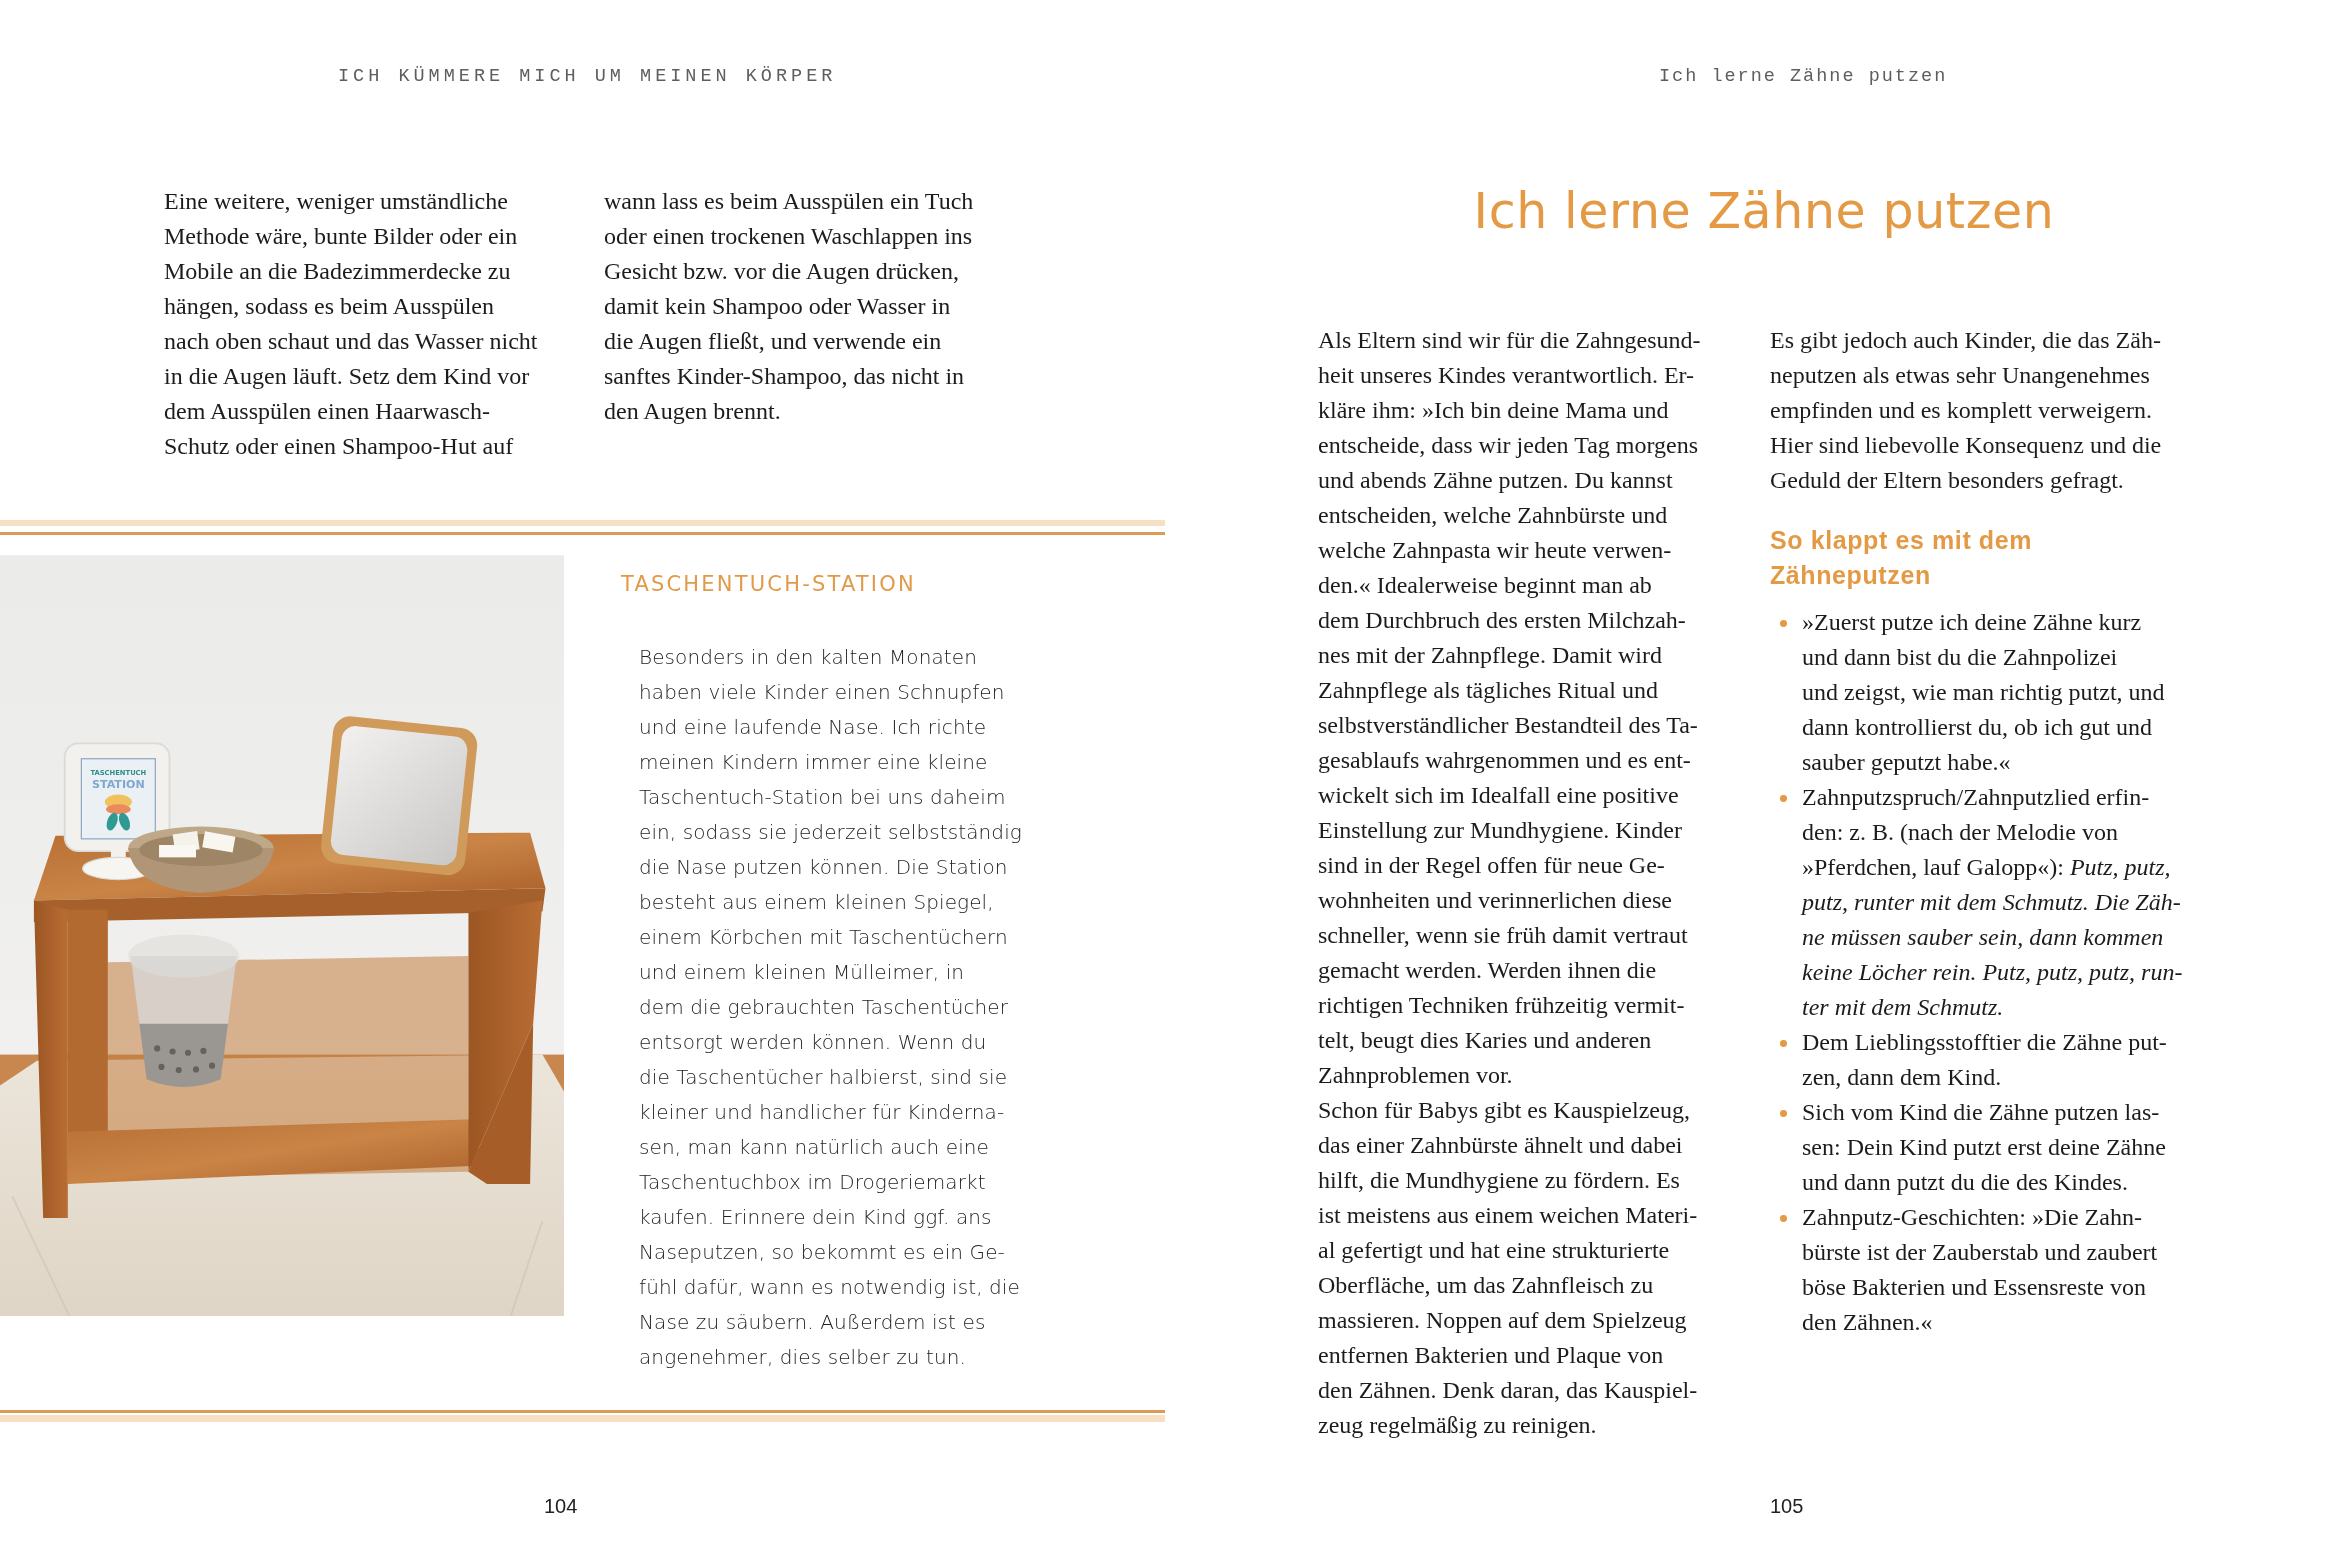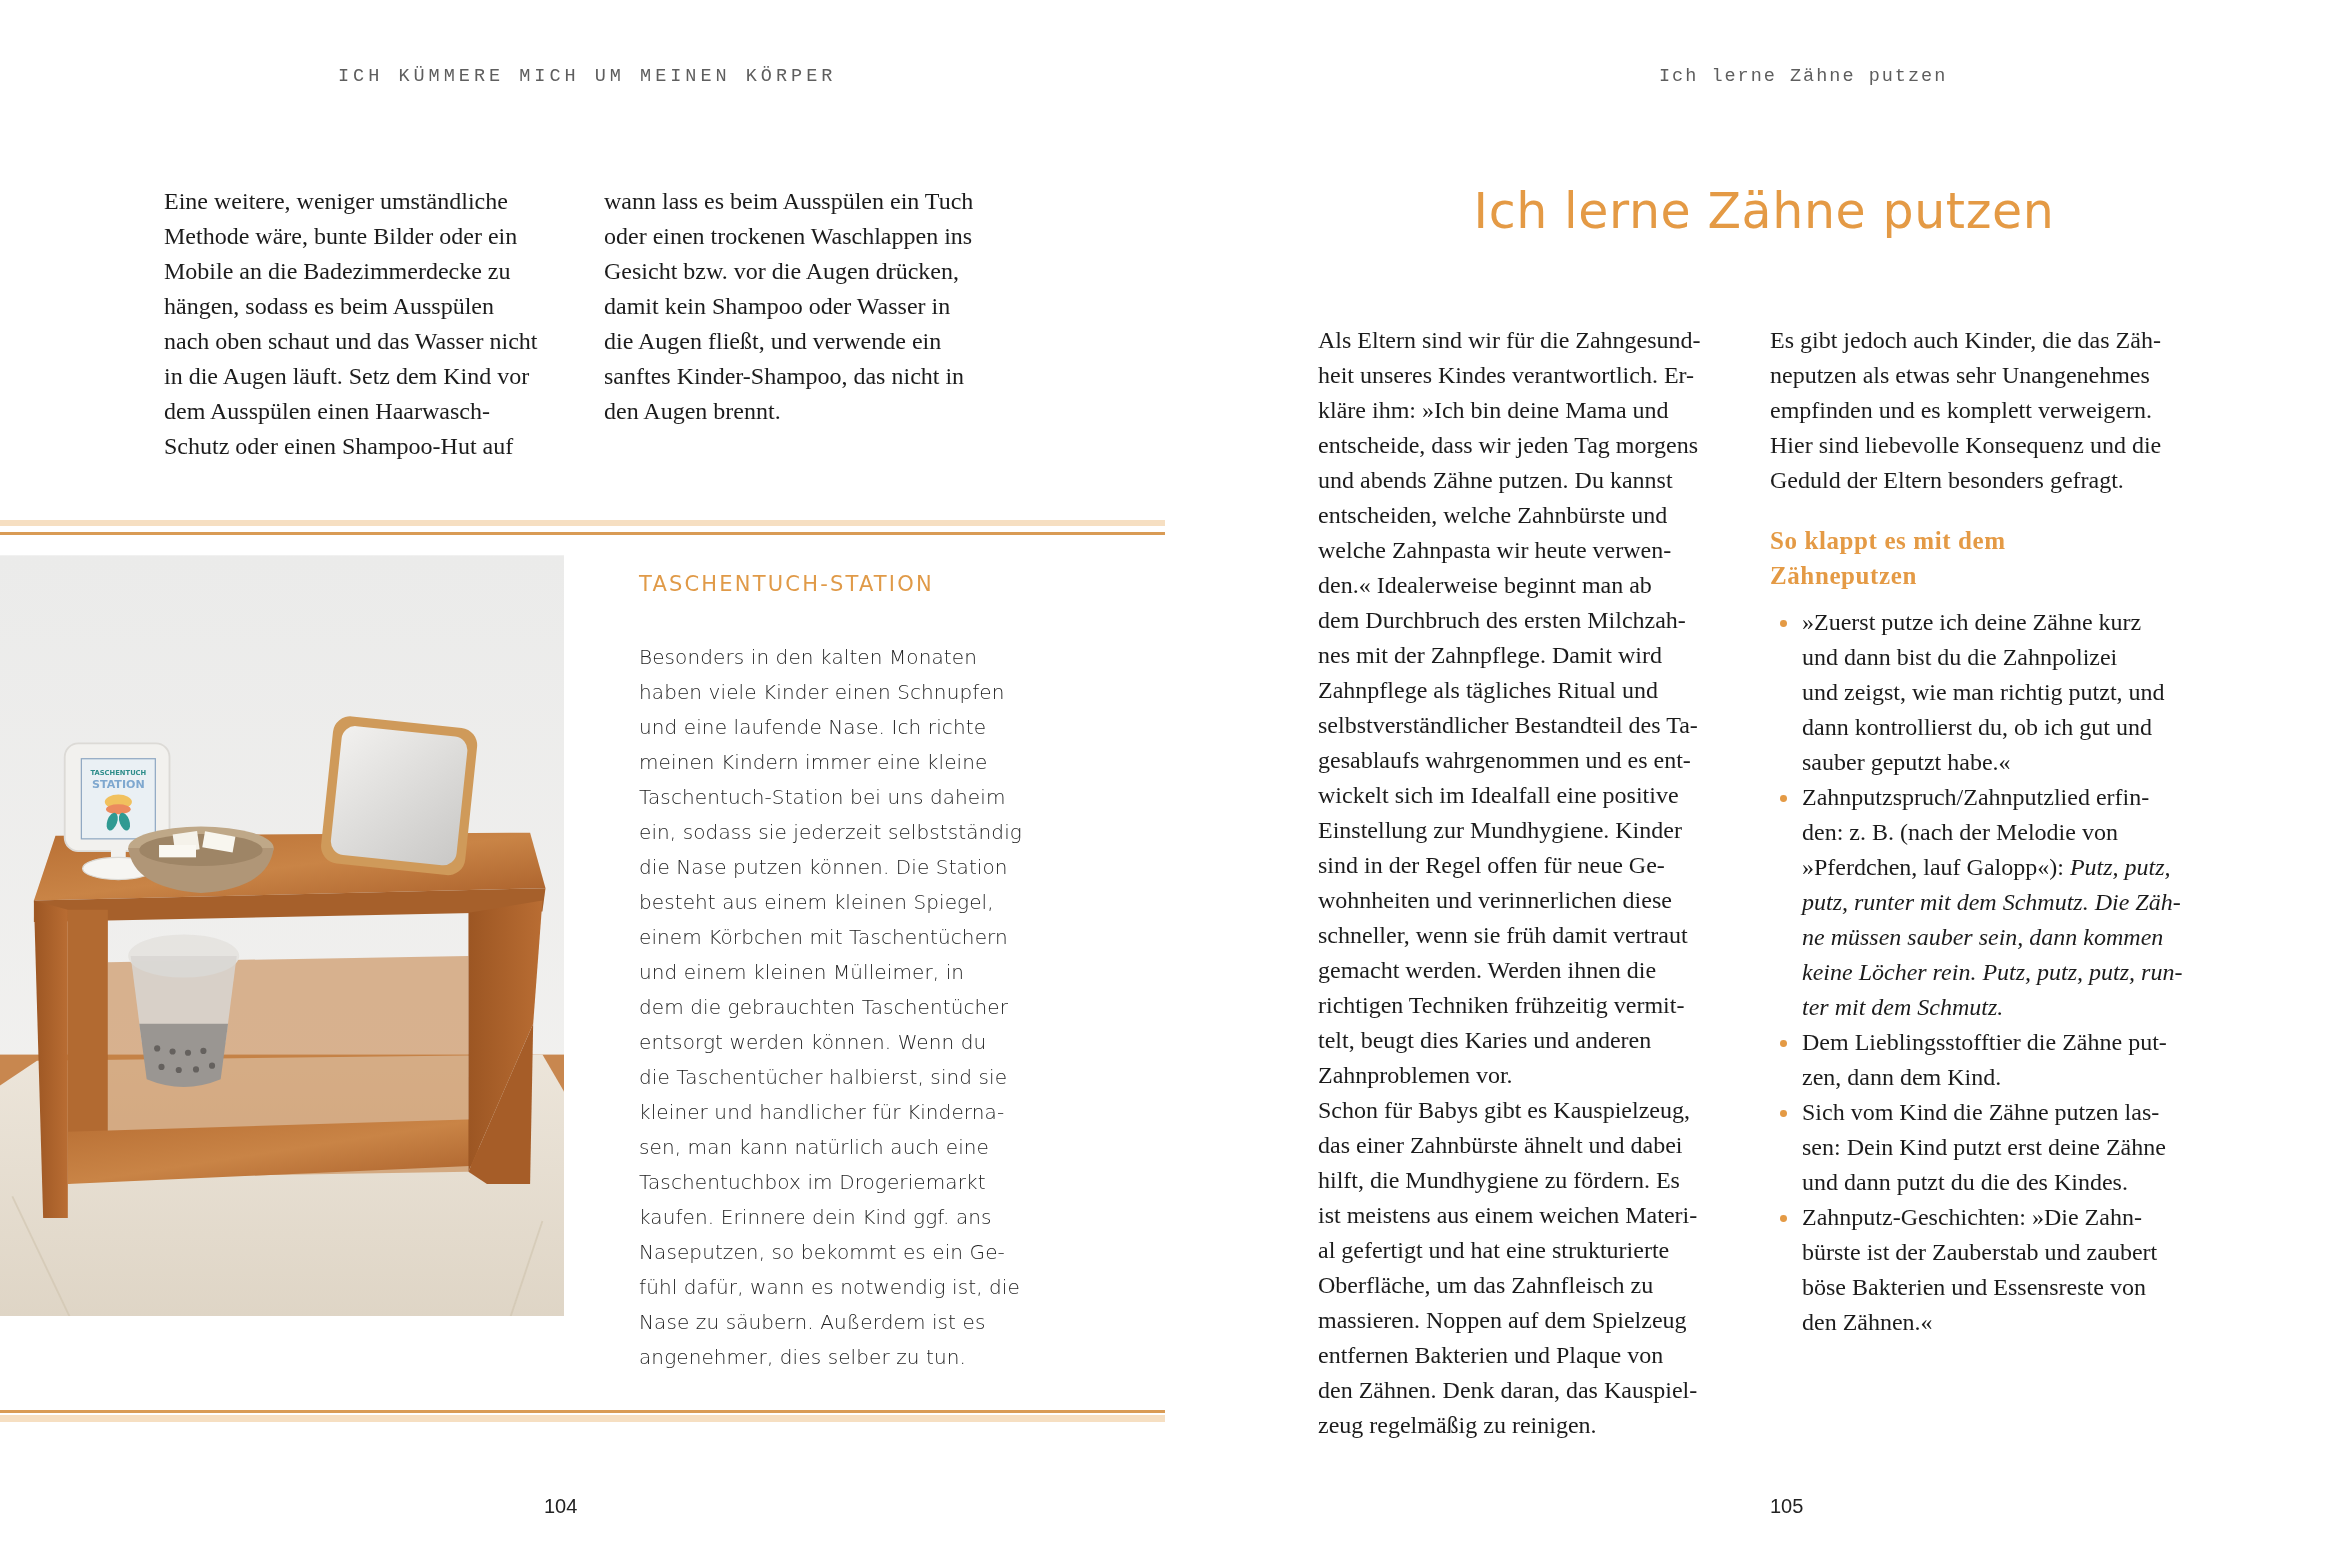--- a/index.html
+++ b/index.html
@@ -19,41 +19,41 @@
     color: #1c1c1c;
     line-height: 35px;
   }
   .serif-col .ln { display: block; white-space: nowrap; height: 35px; }
   .ln i { font-style: italic; }
   .divider { left: 0; width: 1165px; }
   .div-peach { background: #f6dfc2; }
   .div-orange { background: #d99b55; }
   .photo { left: 0; top: 555px; width: 564px; height: 761px; overflow: hidden; }
   .sidebar-heading {
-    left: 639px; top: 572px;
+    left: 621px; top: 572px;
     font-family: "DejaVu Sans", sans-serif;
     font-size: 21px; letter-spacing: 2.2px;
     color: #e09a48; white-space: nowrap;
   }
   .sidebar-body {
     left: 639px; top: 640px;
     font-family: "DejaVu Sans", sans-serif;
     font-weight: 300;
     font-size: 20px;
     color: #232323;
     line-height: 35px;
   }
   .sidebar-body .ln { display: block; white-space: nowrap; height: 35px; letter-spacing: 0.1px; }
   .page-title {
     left: 1320px; top: 183px; width: 888px; text-align: center;
     font-family: "DejaVu Sans", sans-serif;
     font-size: 49px; color: #e49a45; white-space: nowrap; letter-spacing: 0.6px;
   }
   .subheading {
-    font-family: Liberation Serif, serif;
+    font-family: Liberation Sans, sans-serif;
     font-weight: bold;
     font-size: 25px; color: #e49a45; line-height: 33px;
   }
   .subheading .ln { display: block; white-space: nowrap; letter-spacing: 0.6px; }
   .bullet-list { list-style: none; margin: 10px; padding: 0; }
   .bullet-item { position: relative; padding-left: 22px; }
   .bullet-dot {
     position: absolute; left: 0; top: 15px;
     width: 6.8px; height: 6.8px; border-radius: 50%;
     background: #e49a45;

